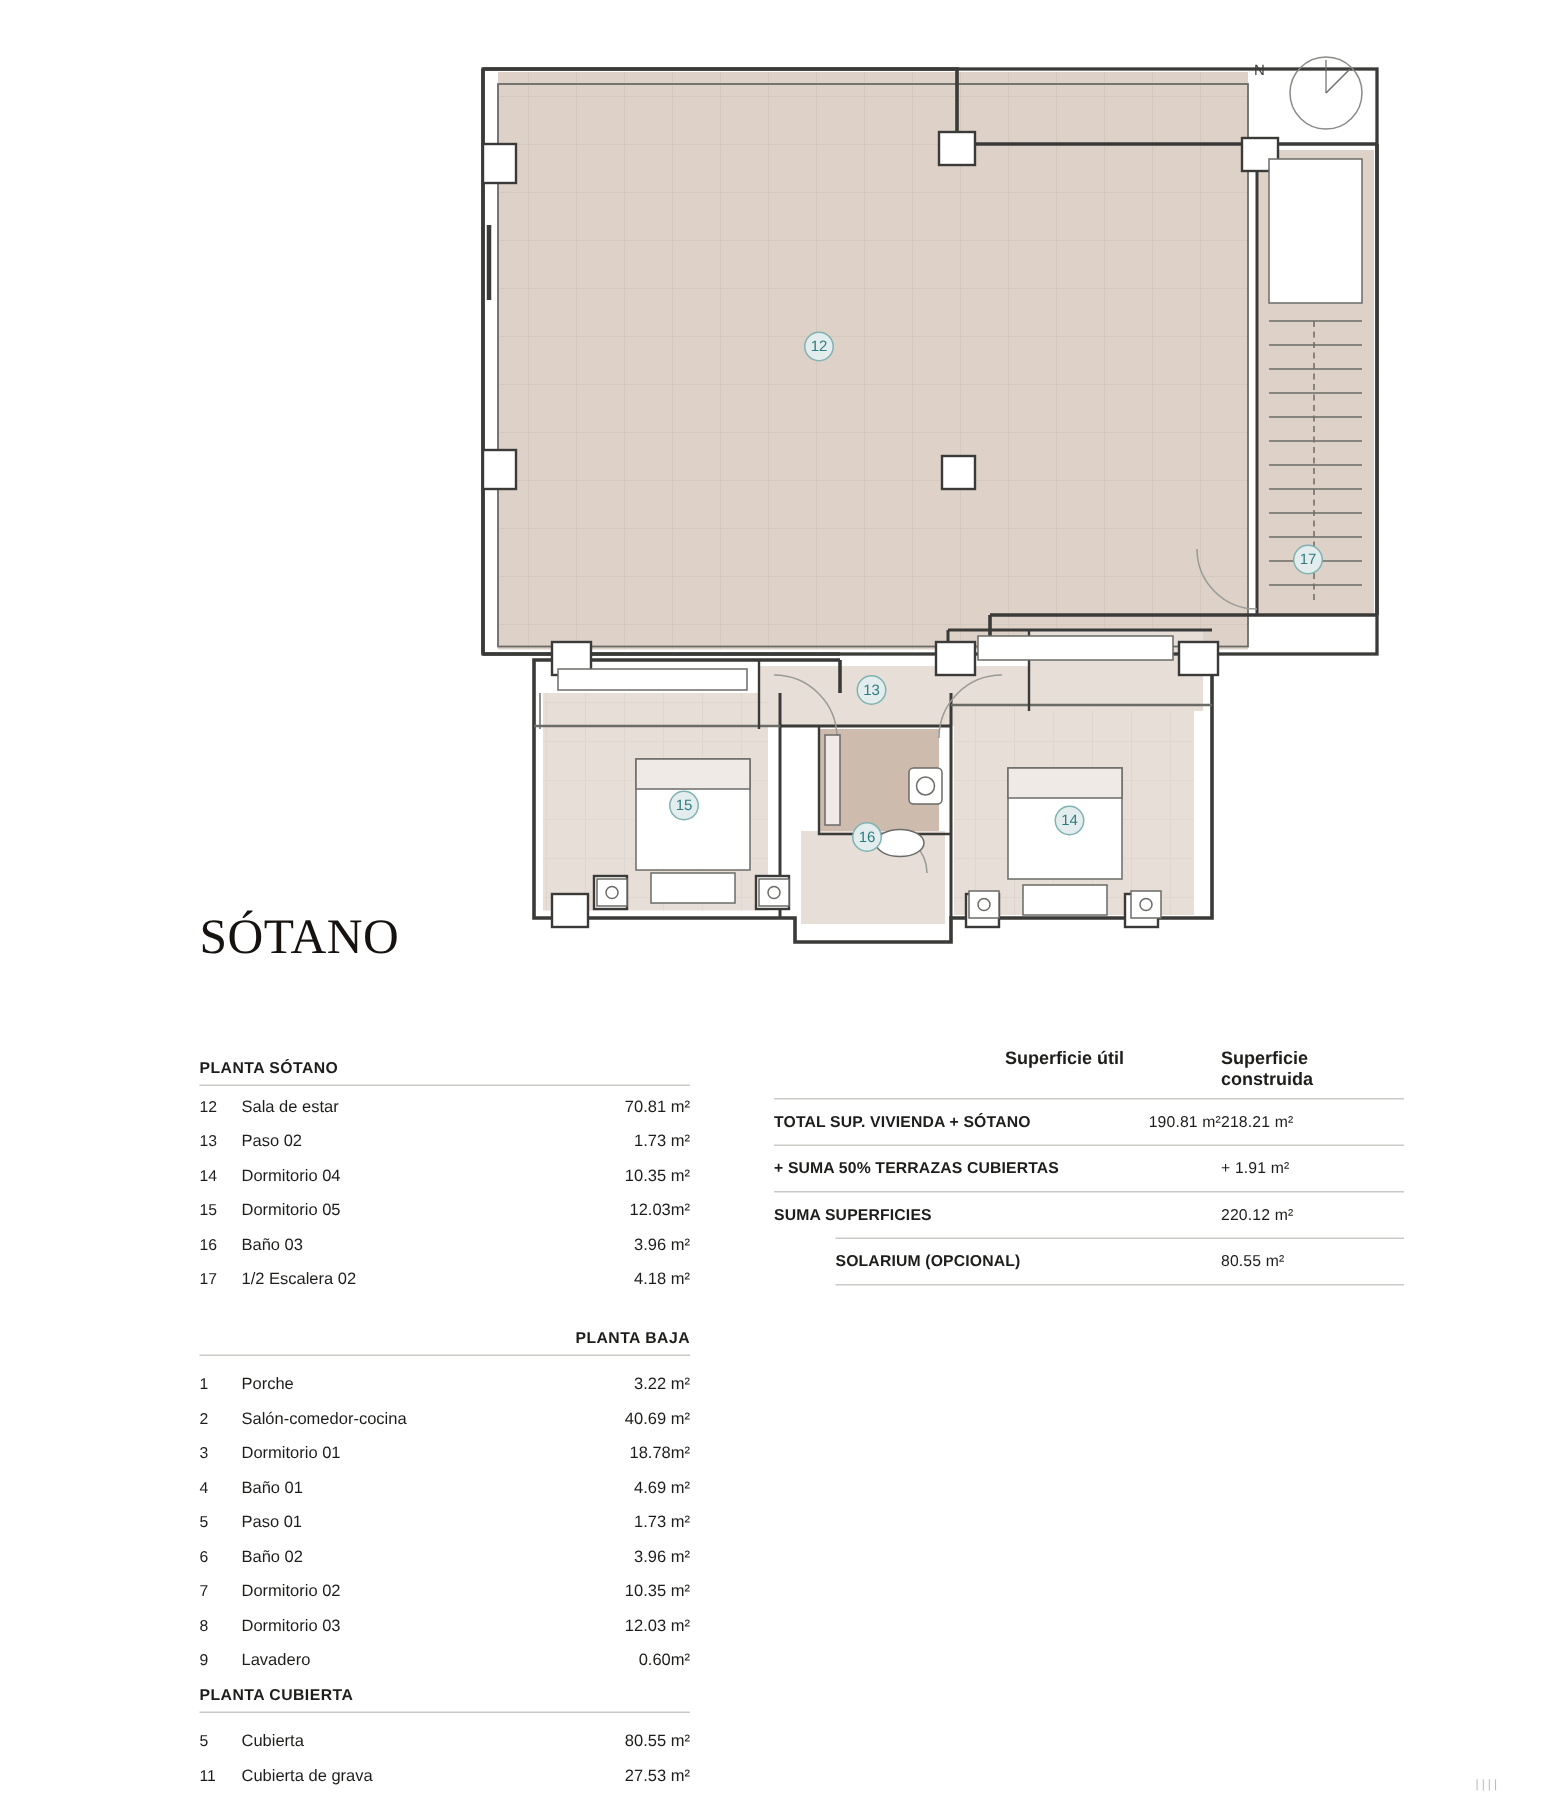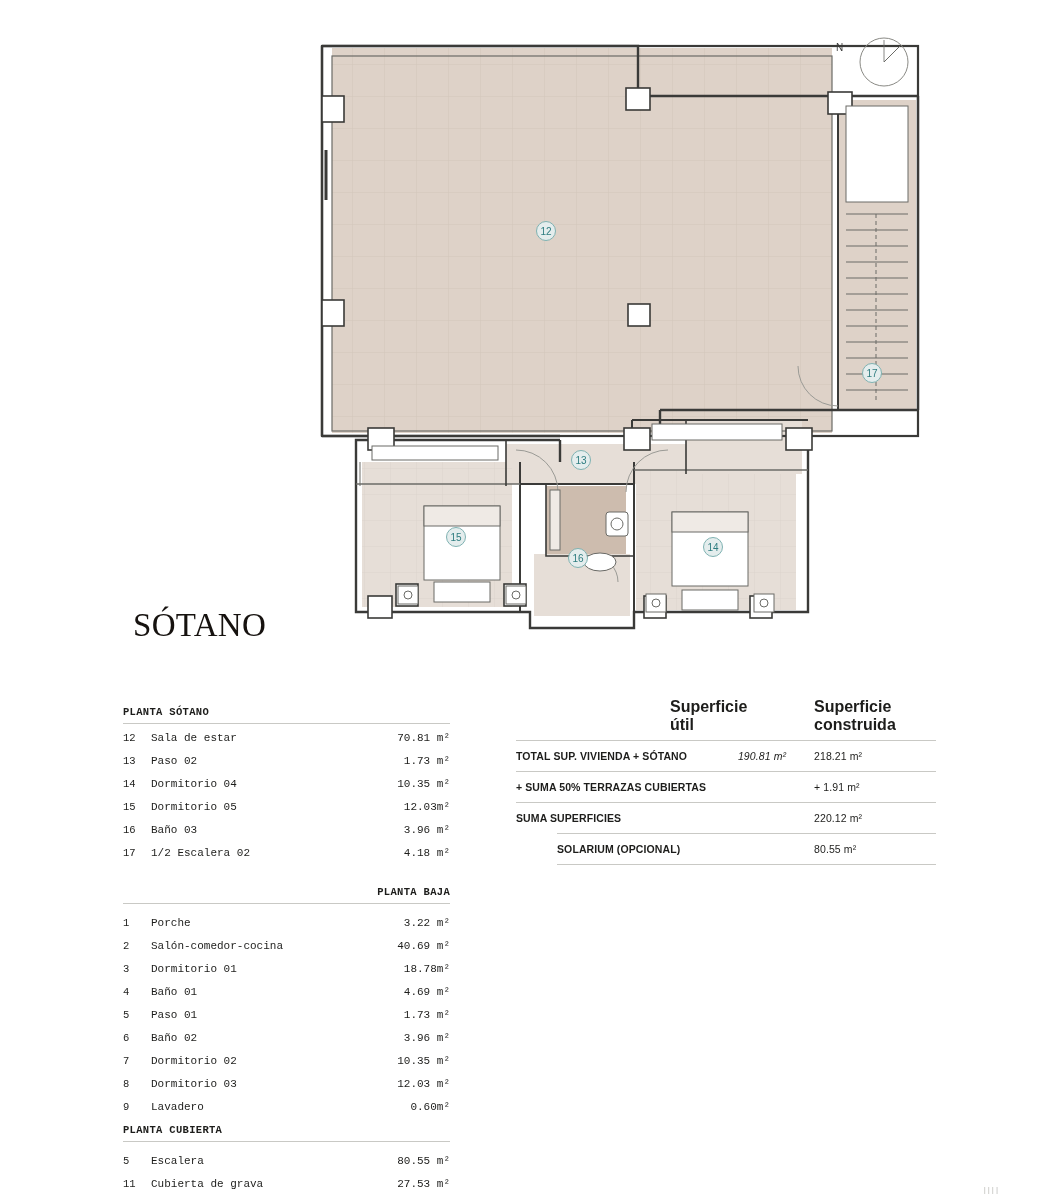--- a/index.html
+++ b/index.html
@@ -56,23 +56,22 @@
   #title-block .t-line {
     font-size:33px;
     letter-spacing:.01em;
     line-height:1.08;
     color:#16120f;
   }
 
   
   #legend {
     position:absolute;
-    left:123px; top:706px;
+    left:133px; top:706px;
     width:327px;
-    font-family:Liberation Mono, monospace;
   }
   .sec-head {
     font-size:10.5px;
     font-weight:bold;
     letter-spacing:.03em;
     color:#1d1d1b;
     padding-bottom:5px;
     border-bottom:1px solid #c9c9c5;
     margin-bottom:2px;
   }
@@ -90,40 +89,40 @@
 
   
   #summary {
     position:absolute;
     left:516px; top:698px;
     width:420px;
   }
   #summary .sum-head {
     display:flex;
     justify-content:flex-end;
-    font-size:16px;
+    font-size:12px;
     font-weight:bold;
     padding-bottom:6px;
   }
   #summary .sum-head span { display:inline-block; }
   #summary .sh-util { width:104px; text-align:left; }
   #summary .sh-constr { width:122px; text-align:left;margin-left:40px; }
 
   .sum-row {
     display:flex;
     align-items:baseline;
     border-top:1px solid #c9c9c5;
     padding:9px 0 9px 0;
     font-size:10.5px;
     font-weight:bold;
     letter-spacing:.01em;
   }
   .sum-row:last-child { border-bottom:1px solid #c9c9c5;margin-left:41px; }
   .sum-label { flex:1 1 auto; }
-  .sum-util { width:104px; flex:0 0 104px; text-align:center; font-weight:normal;font-style:italic;}
+  .sum-util { width:104px; flex:0 0 104px; text-align:right; font-weight:normal;}
   .sum-constr { width:122px; flex:0 0 122px; text-align:left; font-weight:normal;}
 
   
   #bottom-mark {
     position:absolute;
     right:40px; bottom:6px;
     font-size:8px; color:#b9b9b4; letter-spacing:2px;
   }
 </style>
 </head>
@@ -367,21 +366,21 @@
   <div class="leg-row">
     <span class="leg-num">9</span>
     <span class="leg-name">Lavadero</span>
     <span class="leg-area">0.60m²</span>
   </div>
 
   <div class="sec-head" style="margin-top:6px;">PLANTA CUBIERTA</div>
   <div class="sec-gap"></div>
   <div class="leg-row">
     <span class="leg-num">5</span>
-    <span class="leg-name">Escalera</span>
+    <span class="leg-name">Cubierta</span>
     <span class="leg-area">80.55 m²</span>
   </div>
   <div class="leg-row">
     <span class="leg-num">11</span>
     <span class="leg-name">Cubierta de grava</span>
     <span class="leg-area">27.53 m²</span>
   </div>
 </div>
 
 <div id="summary">

